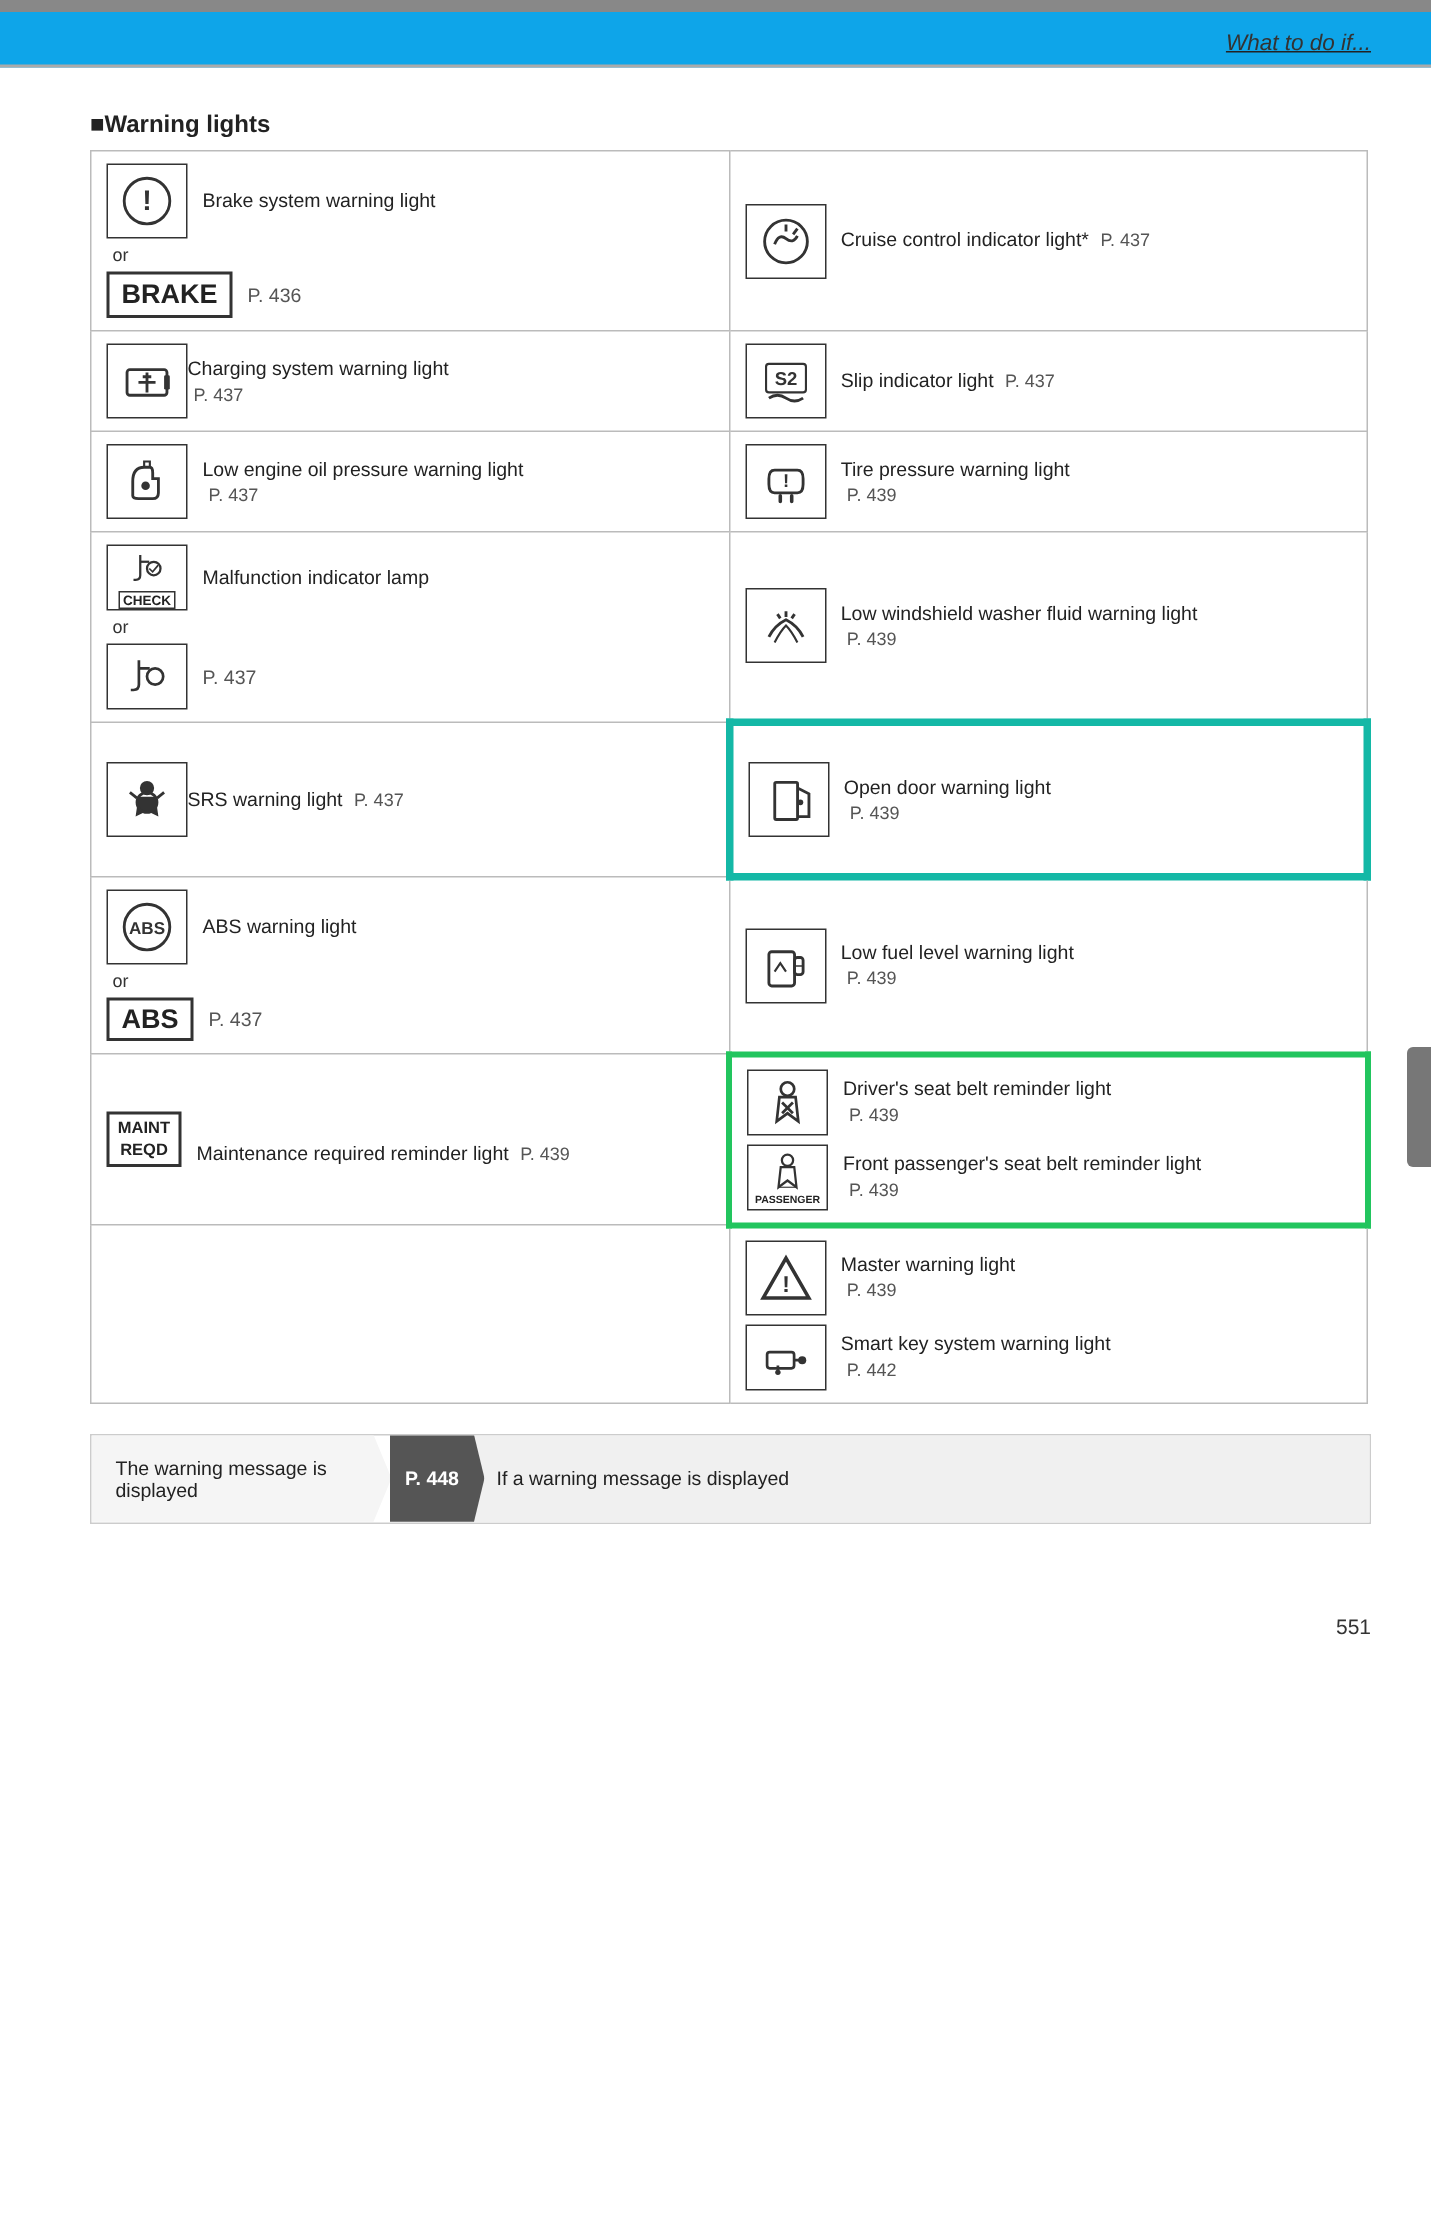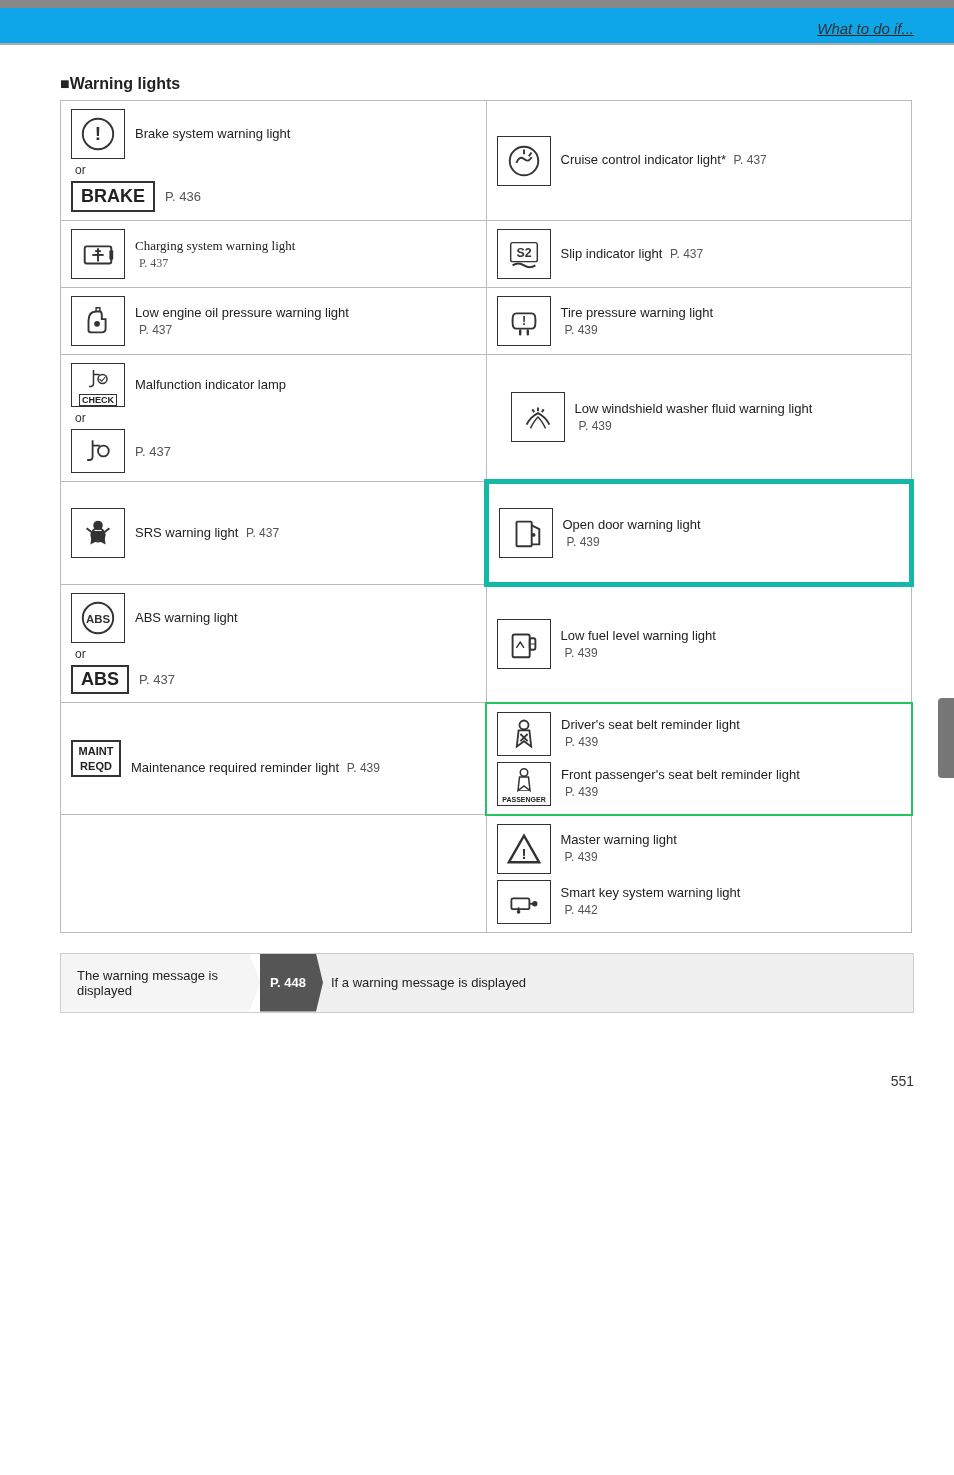--- a/index.html
+++ b/index.html
@@ -138,21 +138,21 @@
             <div class="cell-text">
               <span>Cruise control indicator light*</span>
               <span class="page-ref">P. 437</span>
             </div>
           </div>
         </td>
       </tr>
 
       <tr>
         <td style="border:1px solid #bbb; padding:8px 10px; vertical-align:middle;">
-          <div style="display:flex; align-items:center; gap:10px;font-family:Liberation Serif, serif;">
+          <div style="display:flex; align-items:center; ">
             <div class="icon-box">
               <svg class="svg-icon" viewBox="0 0 40 40">
                 <rect x="6" y="12" width="28" height="18" rx="2" fill="none" stroke="#333" stroke-width="2"></rect>
                 <rect x="32" y="16" width="4" height="10" rx="1" fill="#333"></rect>
                 <line x1="17" y1="17" x2="23" y2="17" stroke="#333" stroke-width="2"></line>
                 <line x1="20" y1="14" x2="20" y2="28" stroke="#333" stroke-width="2"></line>
                 <line x1="14" y1="21" x2="26" y2="21" stroke="#333" stroke-width="2"></line>
               </svg>
             </div>
             <div class="cell-text">
@@ -236,42 +236,42 @@
                 <svg width="36" height="36" viewBox="0 0 40 40">
                   <path d="M14 8 L14 26 Q14 30 10 30 L8 30" fill="none" stroke="#333" stroke-width="2"></path>
                   <path d="M14 14 L22 14" fill="none" stroke="#333" stroke-width="2"></path>
                   <circle cx="26" cy="20" r="6" fill="none" stroke="#333" stroke-width="2"></circle>
                 </svg>
               </div>
               <div style="font-size:13px; color:#555;">P. 437</div>
             </div>
           </div>
         </td>
-        <td style="border:1px solid #bbb; padding:8px 24px; vertical-align:middle;">
+        <td style="border:1px solid #bbb; padding:8px 10px; vertical-align:middle;">
           <div style="display:flex; align-items:center; gap:10px;">
             <div class="icon-box">
               <svg class="svg-icon" viewBox="0 0 40 40">
                 <path d="M8 28 Q12 20 20 16 Q28 20 32 28" fill="none" stroke="#333" stroke-width="2"></path>
                 <path d="M12 32 Q16 24 20 20 Q24 24 28 32" fill="none" stroke="#333" stroke-width="1.5"></path>
                 <line x1="20" y1="10" x2="20" y2="14" stroke="#333" stroke-width="2"></line>
                 <line x1="14" y1="12" x2="16" y2="15" stroke="#333" stroke-width="2"></line>
                 <line x1="26" y1="12" x2="24" y2="15" stroke="#333" stroke-width="2"></line>
               </svg>
             </div>
             <div class="cell-text">
               <div>Low windshield washer fluid warning light</div>
               <div class="page-ref">P. 439</div>
             </div>
           </div>
         </td>
       </tr>
 
       <tr>
         <td style="border:1px solid #bbb; padding:8px 10px; vertical-align:middle;">
-          <div style="display:flex; align-items:center; gap:10px;">
+          <div style="display:flex; align-items:center; ">
             <div class="icon-box">
               <svg class="svg-icon" viewBox="0 0 40 40">
                 <circle cx="20" cy="12" r="5" fill="#333"></circle>
                 <path d="M14 18 L12 32 L20 28 L28 32 L26 18 Z" fill="#333"></path>
                 <circle cx="20" cy="22" r="7" fill="none" stroke="#333" stroke-width="2"></circle>
                 <line x1="8" y1="15" x2="13" y2="19" stroke="#333" stroke-width="2"></line>
                 <line x1="32" y1="15" x2="27" y2="19" stroke="#333" stroke-width="2"></line>
               </svg>
             </div>
             <div class="cell-text">
@@ -341,21 +341,21 @@
           <div style="display:flex; align-items:flex-end; gap:10px;">
             <div style="border:2px solid #333; padding:2px 4px; font-size:11px; font-weight:bold; line-height:1.3; text-align:center; min-width:50px;">
               MAINT<br>REQD
             </div>
             <div class="cell-text">
               <span>Maintenance required reminder light</span>
               <span class="page-ref">P. 439</span>
             </div>
           </div>
         </td>
-        <td style="border:2px solid #22c55e; padding:8px 10px; vertical-align:top;">
+        <td style="border:4px solid #22c55e; padding:8px 10px; vertical-align:top;">
           <div style="display:flex; flex-direction:column; gap:6px;">
             <div style="display:flex; align-items:center; gap:10px;">
               <div class="icon-box" style="height:44px;">
                 <svg width="36" height="36" viewBox="0 0 40 40">
                   <circle cx="20" cy="10" r="5" fill="none" stroke="#333" stroke-width="2"></circle>
                   <path d="M14 16 L12 34 L20 28 L28 34 L26 16 Z" fill="none" stroke="#333" stroke-width="2"></path>
                   <path d="M16 20 L24 28" stroke="#333" stroke-width="2"></path>
                   <path d="M24 20 L16 28" stroke="#333" stroke-width="2"></path>
                 </svg>
               </div>

